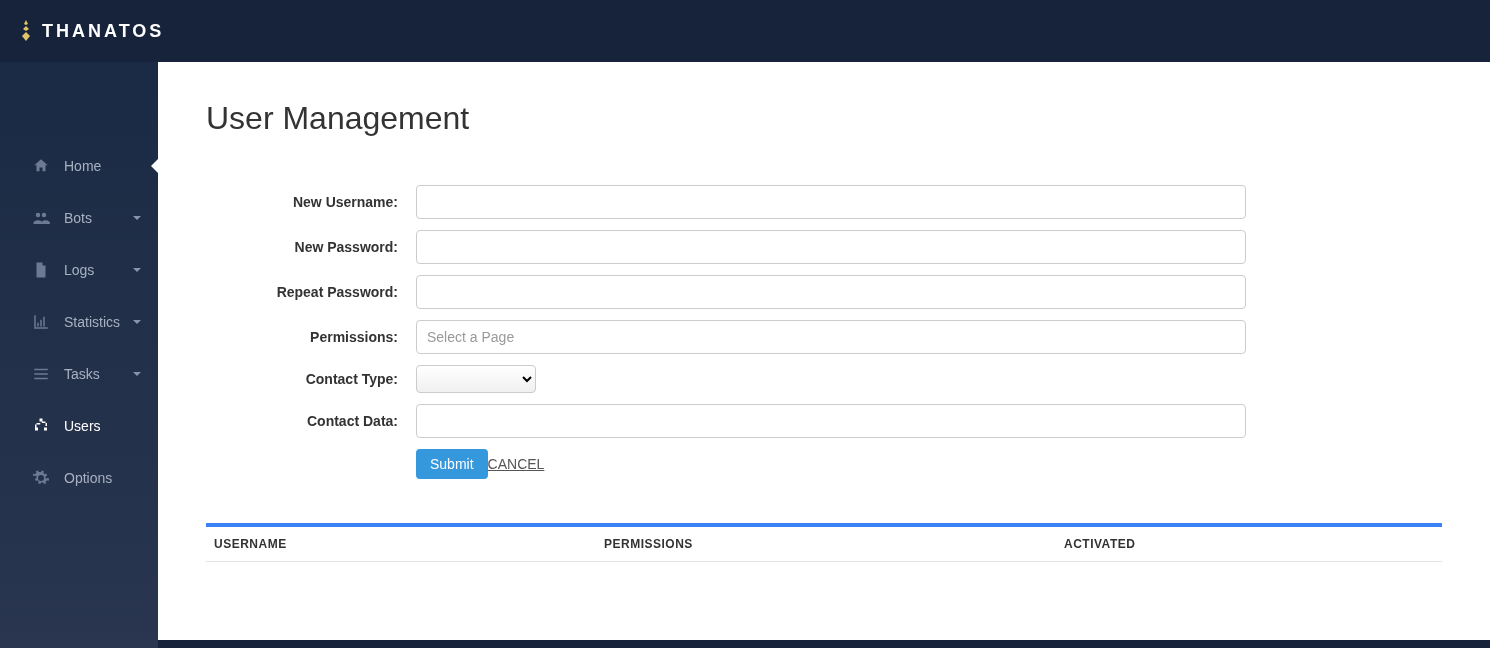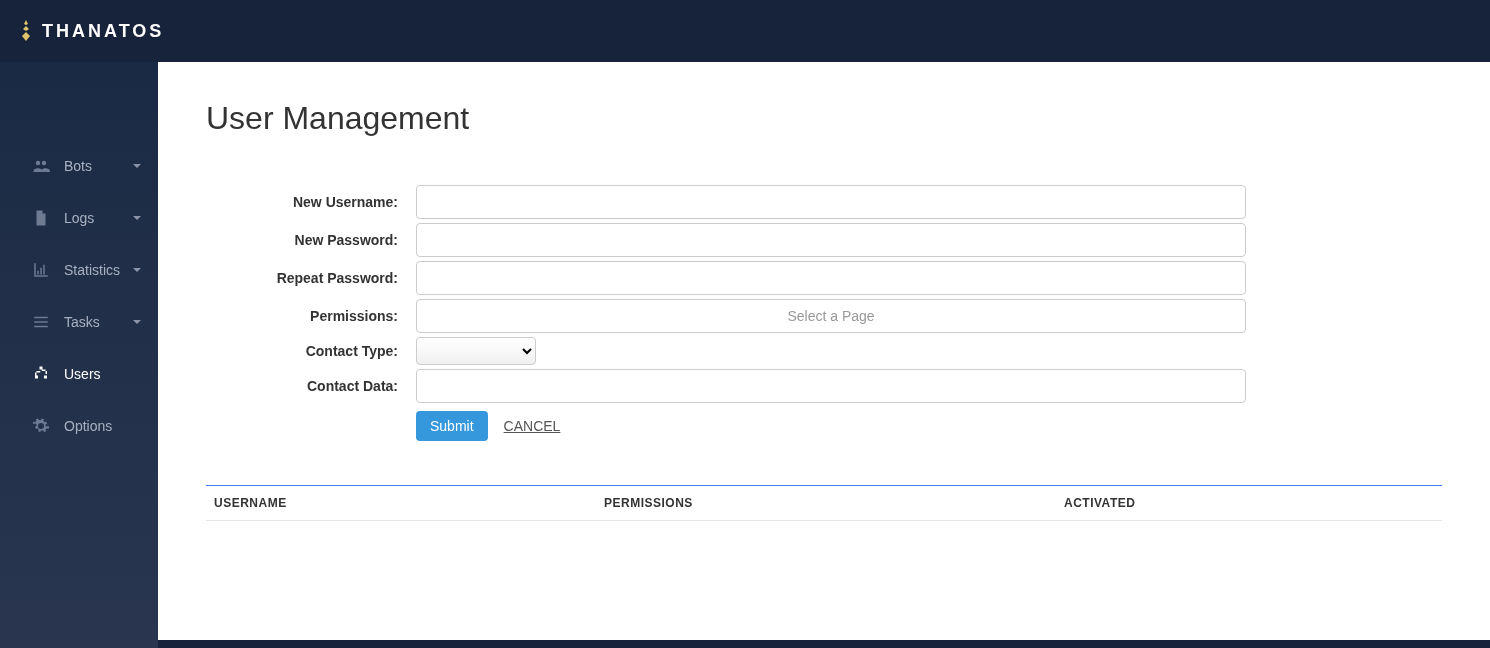--- a/index.html
+++ b/index.html
@@ -26,38 +26,38 @@
     border-top: 8px solid transparent; border-bottom: 8px solid transparent; border-right: 8px solid #fff;
   }
 
   
   .main-wrap { flex: 1; padding: 0 0 24px 0; }
   .main { background: #fff; width: 100%; height: 100%; padding: 38px 48px 0 48px; overflow: hidden; }
   .page-title { font-size: 32px; font-weight: 400; color: #333; margin-bottom: 48px; }
 
   
   .form { max-width: 1040px; margin-left: 0; }
-  .form-row { display: flex; align-items: center; margin-bottom: 4px; }
+  .form-row { display: flex; align-items: center; margin-bottom: 11px; }
   .form-row label { width: 210px; text-align: right; padding-right: 18px; font-size: 14px; font-weight: 700; color: #333; }
   .form-row .control { flex: 1; }
   .form-row input[type=text], .form-row input[type=password] {
-    width: 100%; height: 34px; border: 1px solid #ccc; border-radius: 4px; padding: 0 10px; font-size: 14px; color:#555;text-align:center;
+    width: 100%; height: 34px; border: 1px solid #ccc; border-radius: 4px; padding: 0 10px; font-size: 14px; color:#555;
   }
   .form-row input::placeholder { color: #999; }
   .form-row select {
     width: 120px; height: 28px; border: 1px solid #ccc; border-radius: 4px; background: linear-gradient(#fff,#f0f0f0); font-size: 13px;
   }
-  .actions { display: flex; align-items: center; gap: 16px; margin-left: 210px; margin-top: 8px; }
+  .actions { display: flex; align-items: center; margin-left: 210px; margin-top: 8px; }
   .btn-primary { background: #3598dc; color: #fff; border: none; border-radius: 4px; padding: 7px 14px; font-size: 14px; cursor: pointer; }
   .btn-link { color: #555; font-size: 14px; text-decoration: underline; cursor: pointer; background:none; border:none; }
 
   
   .table-wrap { margin-top: 44px; }
   .tbl { width: 100%; border-collapse: collapse; }
-  .tbl thead th { text-align: left; font-size: 12px; font-weight: 700; letter-spacing: 0.5px; color: #333; padding: 10px 8px; border-top: 1px solid #3b82f6; border-bottom: 1px solid #e5e5e5; }
+  .tbl thead th { text-align: left; font-size: 12px; font-weight: 700; letter-spacing: 0.5px; color: #333; padding: 10px 8px; border-top: 4px solid #3b82f6; border-bottom: 1px solid #e5e5e5; }
   .col-user { width: 390px; }
   .col-perm { width: 460px; }
 
   svg { display:block; }
 </style>
 </head>
 <body>
 
 <div class="topbar">
   <div class="brand">
@@ -66,20 +66,28 @@
           <path fill="currentColor" d="M8 1l2 4-2 1-2-1 2-4zm0 6l3 3-3 2-3-2 3-3zm0 6l4 4-4 5-4-5 4-4z"></path>
         </svg>
     </span>
     <span class="brand-text">THANATOS</span>
   </div>
 </div>
 
 <div class="shell">
   <nav class="sidebar">
     <ul class="nav">
+      <li class="nav-item pointer">
+        <span class="nav-icon">
+          <svg viewBox="0 0 24 24" width="18" height="18">
+              <path fill="currentColor" d="M12 3l9 8h-3v8h-4v-5H10v5H6v-8H3l9-8z"></path>
+            </svg>
+        </span>
+        <span class="nav-label">Home</span>
+      </li>
       <li class="nav-item">
         <span class="nav-icon">
           <svg viewBox="0 0 24 24" width="18" height="18">
               <path fill="currentColor" d="M8 11a3 3 0 100-6 3 3 0 000 6zm8 0a3 3 0 100-6 3 3 0 000 6zM2 19c0-3 4-4 6-4s6 1 6 4v1H2v-1zm12 0c0-1 0-2-1-3 1 0 3-1 5-1s6 1 6 4v1h-10v-1z"></path>
             </svg>
         </span>
         <span class="nav-label">Bots</span>
         <span class="chev">
           <svg viewBox="0 0 10 10" width="10" height="10">
               <path fill="currentColor" d="M1 3l4 4 4-4z"></path>

